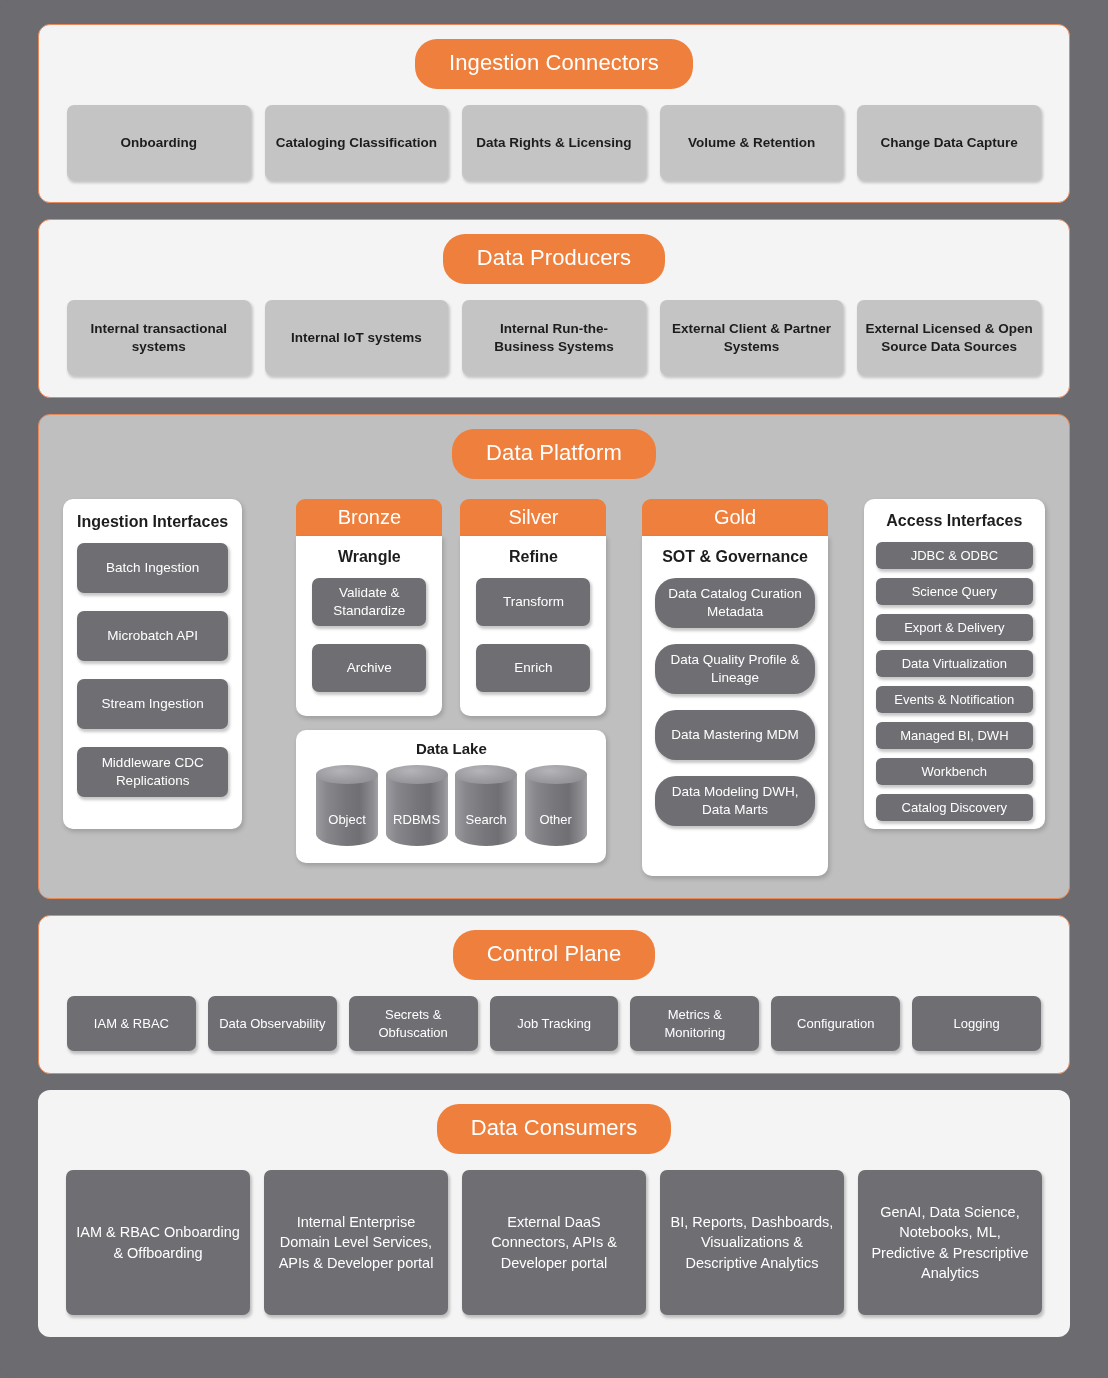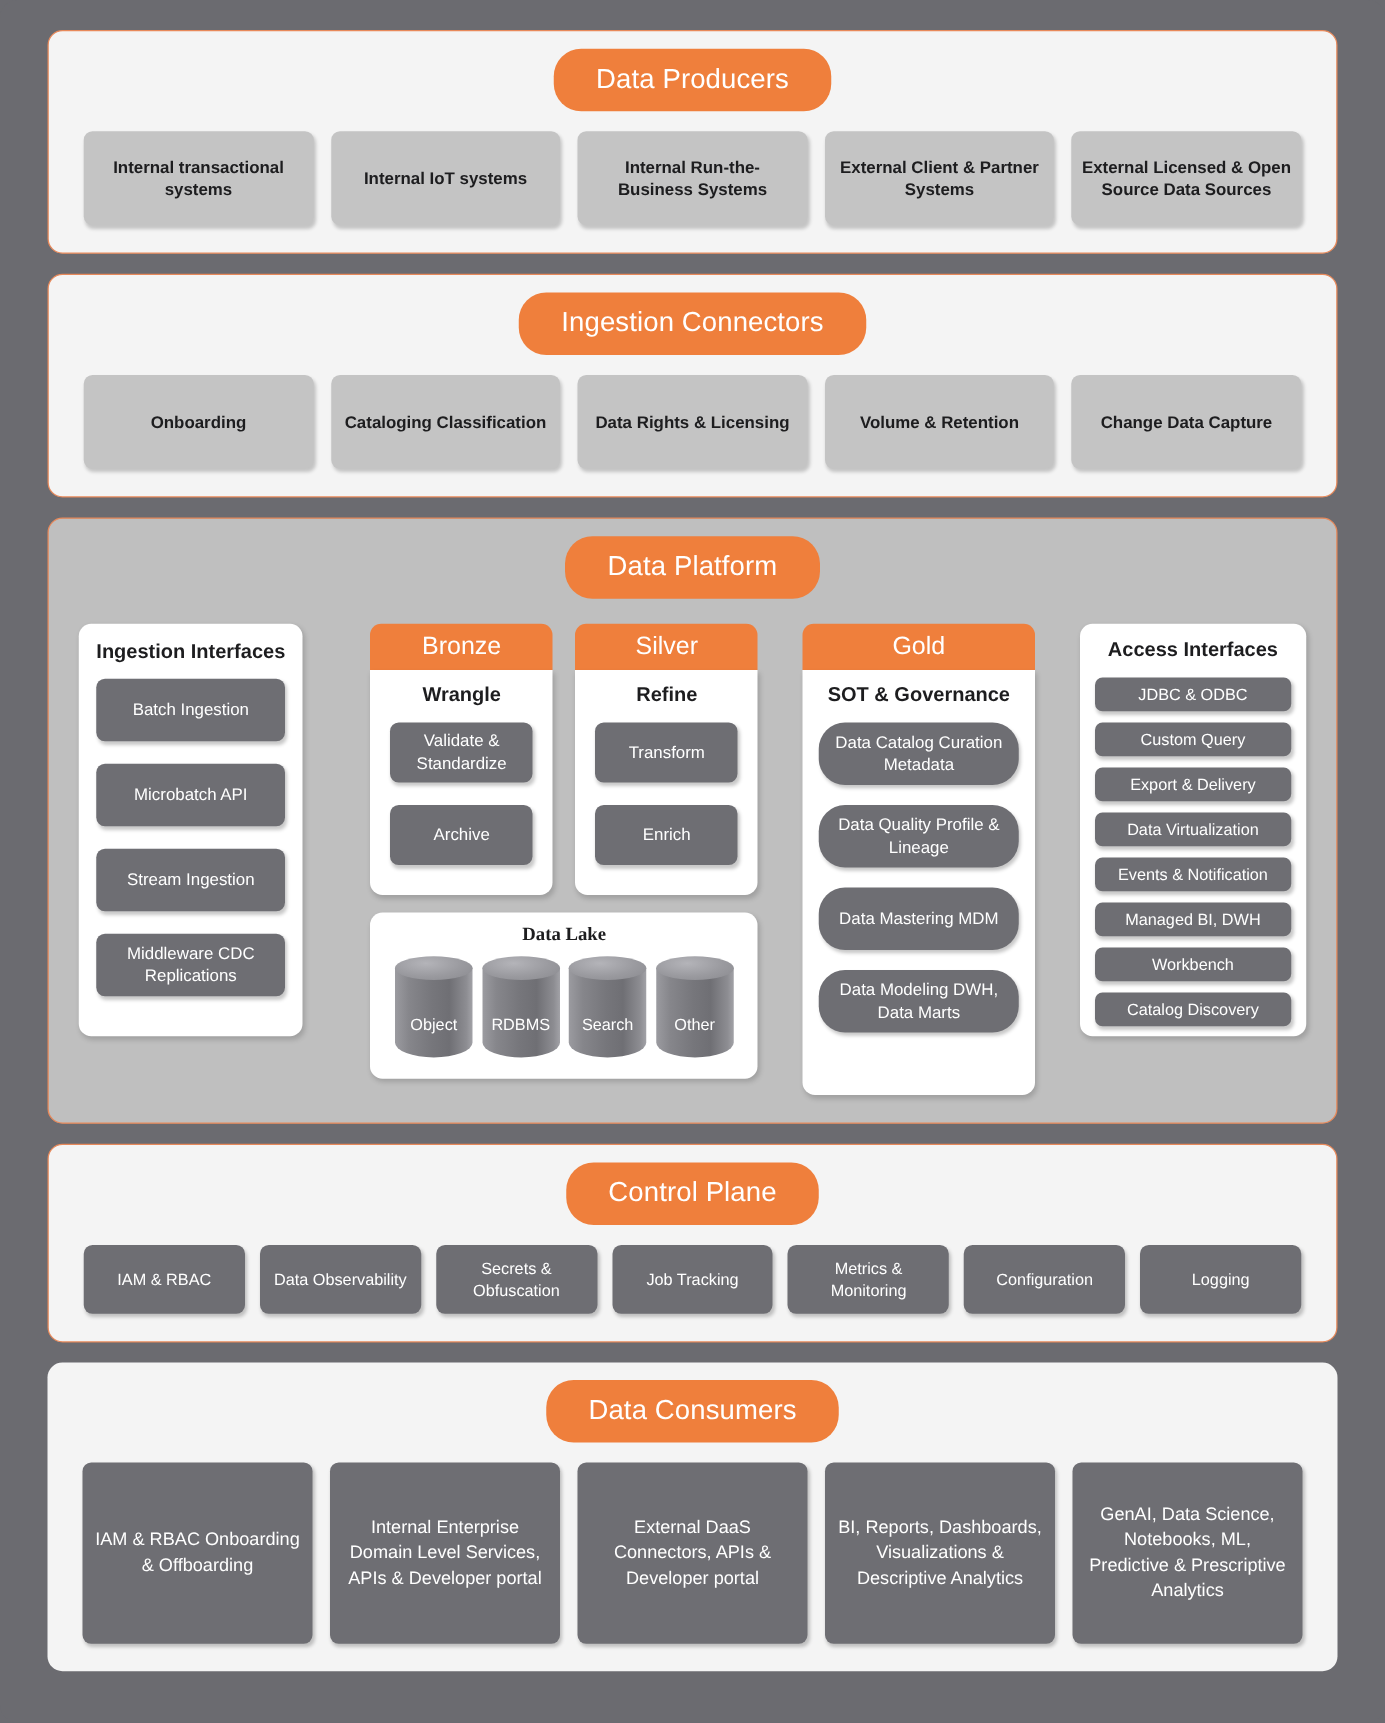--- a/index.html
+++ b/index.html
@@ -168,21 +168,20 @@
     border-radius: 10px;
     box-shadow: 1.5px 2.5px 4px rgba(0,0,0,.16);
     padding: 10px 16px 14px 16px;
   }
   .lake-title {
     text-align: center;
     font-size: 15px;
     font-weight: 700;
     color: #1d1d1f;
     margin-bottom: 8px;
-    font-family: Liberation Serif, serif;
   }
   .cyl-row { display: flex; justify-content: space-around; align-items: flex-end; }
   .cyl {
     position: relative;
     width: 62px;
     height: 84px;
   }
   .cyl-body {
     position: absolute;
     left: 0; top: 9px;
@@ -211,41 +210,41 @@
   .control-row { gap: 12px; }
   .consumers-row { gap: 14px; }
 </style>
 </head>
 <body>
 
 <div class="canvas">
 
   <section class="panel bordered">
     <div class="pill-wrap">
+      <div class="pill">Ingestion Connectors</div>
+    </div>
+    <div class="row connectors-row">
+      <div class="box-light">Onboarding</div>
+      <div class="box-light">Cataloging Classification</div>
+      <div class="box-light">Data Rights &amp; Licensing</div>
+      <div class="box-light">Volume &amp; Retention</div>
+      <div class="box-light">Change Data Capture</div>
+    </div>
+  </section>
+
+  <section class="panel bordered">
+    <div class="pill-wrap">
       <div class="pill">Data Producers</div>
     </div>
     <div class="row producers-row">
       <div class="box-light">Internal transactional systems</div>
       <div class="box-light">Internal IoT systems</div>
       <div class="box-light">Internal Run-the-Business Systems</div>
       <div class="box-light">External Client &amp; Partner Systems</div>
       <div class="box-light">External Licensed &amp; Open Source Data Sources</div>
-    </div>
-  </section>
-
-  <section class="panel bordered">
-    <div class="pill-wrap">
-      <div class="pill">Ingestion Connectors</div>
-    </div>
-    <div class="row connectors-row">
-      <div class="box-light">Onboarding</div>
-      <div class="box-light">Cataloging Classification</div>
-      <div class="box-light">Data Rights &amp; Licensing</div>
-      <div class="box-light">Volume &amp; Retention</div>
-      <div class="box-light">Change Data Capture</div>
     </div>
   </section>
 
   <section class="panel platform">
     <div class="pill-wrap">
       <div class="pill">Data Platform</div>
     </div>
 
     <div class="platform-grid">
 
@@ -326,21 +325,21 @@
             <div class="box-dark">Data Modeling DWH, Data Marts</div>
           </div>
         </div>
       </div>
 
       <div class="col-access">
         <div class="white-card">
           <div class="card-title">Access Interfaces</div>
           <div class="stack">
             <div class="box-dark">JDBC &amp; ODBC</div>
-            <div class="box-dark">Custom Query</div>
+            <div class="box-dark">Science Query</div>
             <div class="box-dark">Export &amp; Delivery</div>
             <div class="box-dark">Data Virtualization</div>
             <div class="box-dark">Events &amp; Notification</div>
             <div class="box-dark">Managed BI, DWH</div>
             <div class="box-dark">Workbench</div>
             <div class="box-dark">Catalog Discovery</div>
           </div>
         </div>
       </div>
 

